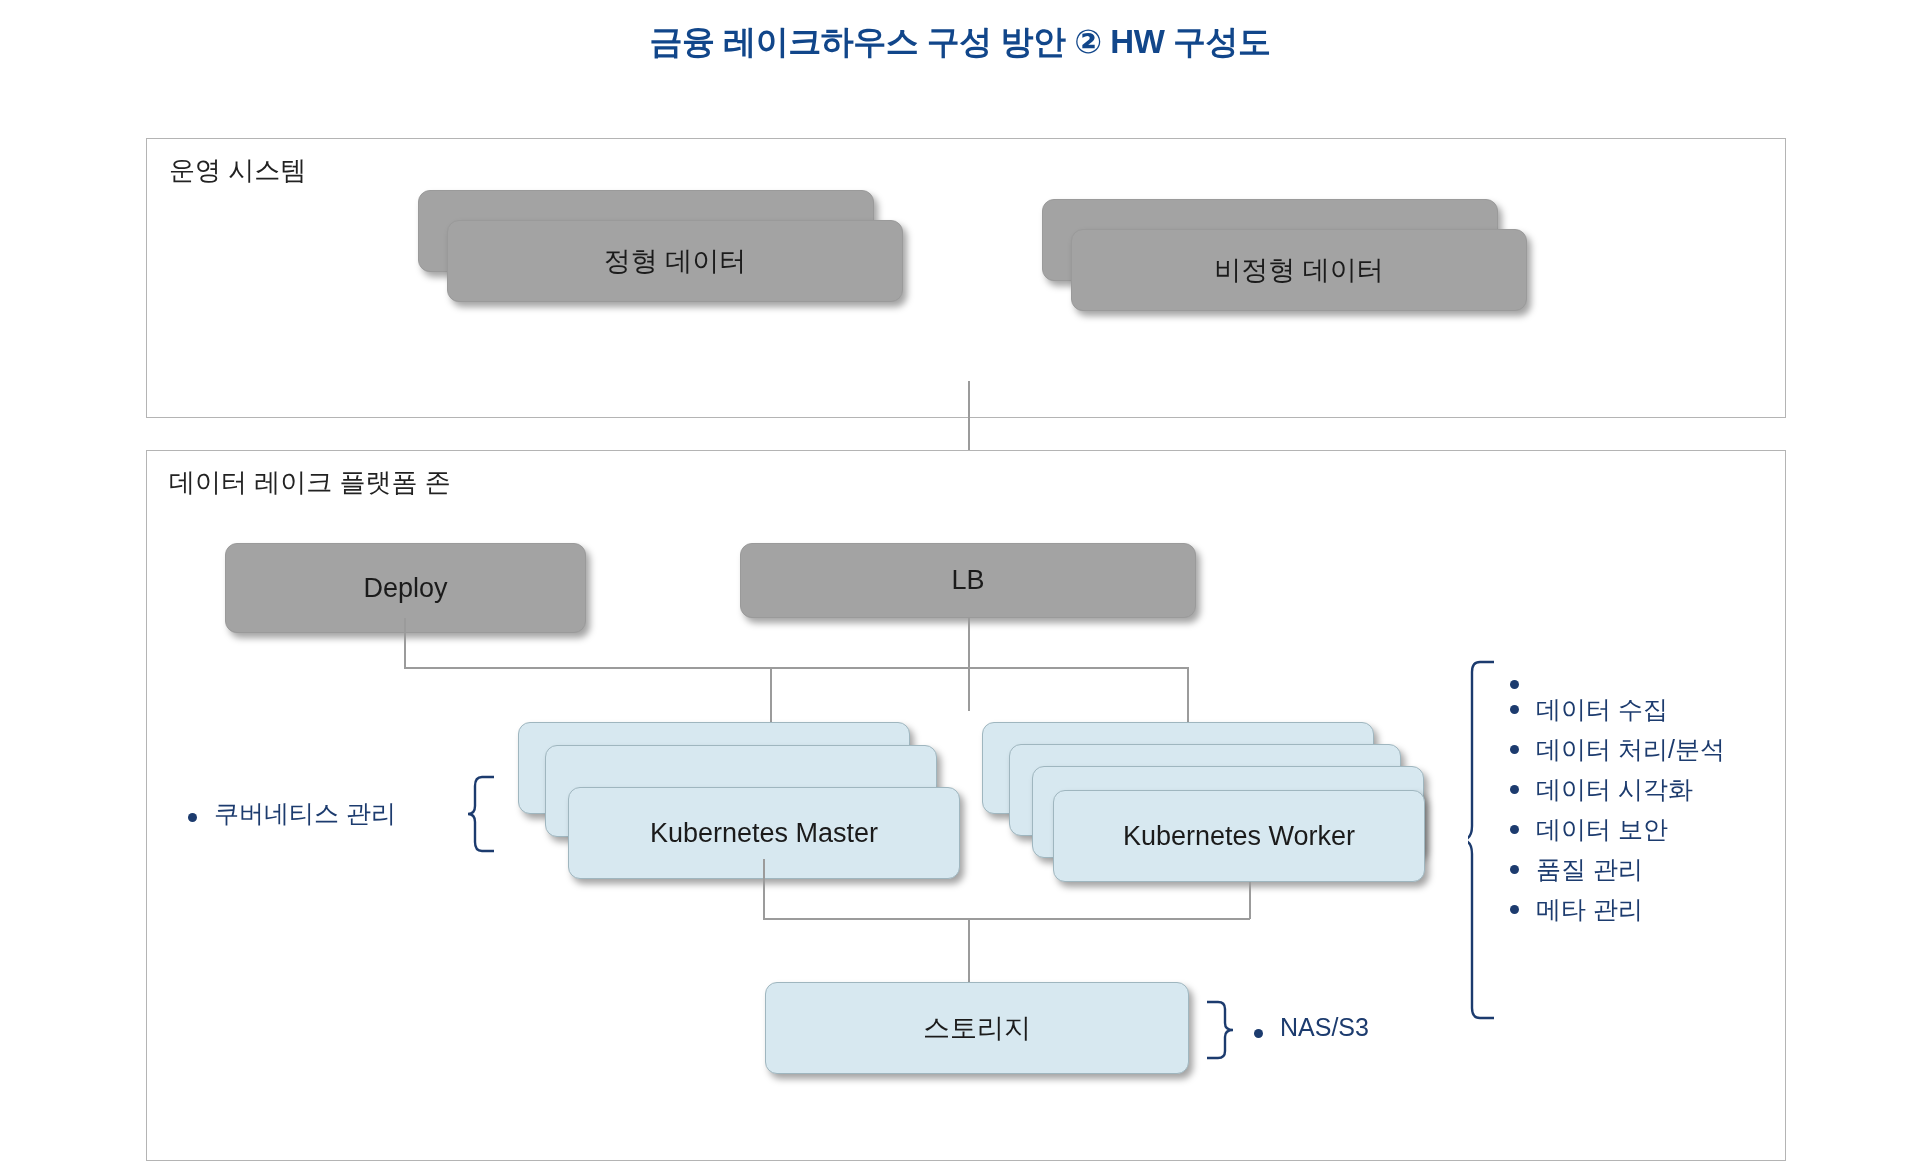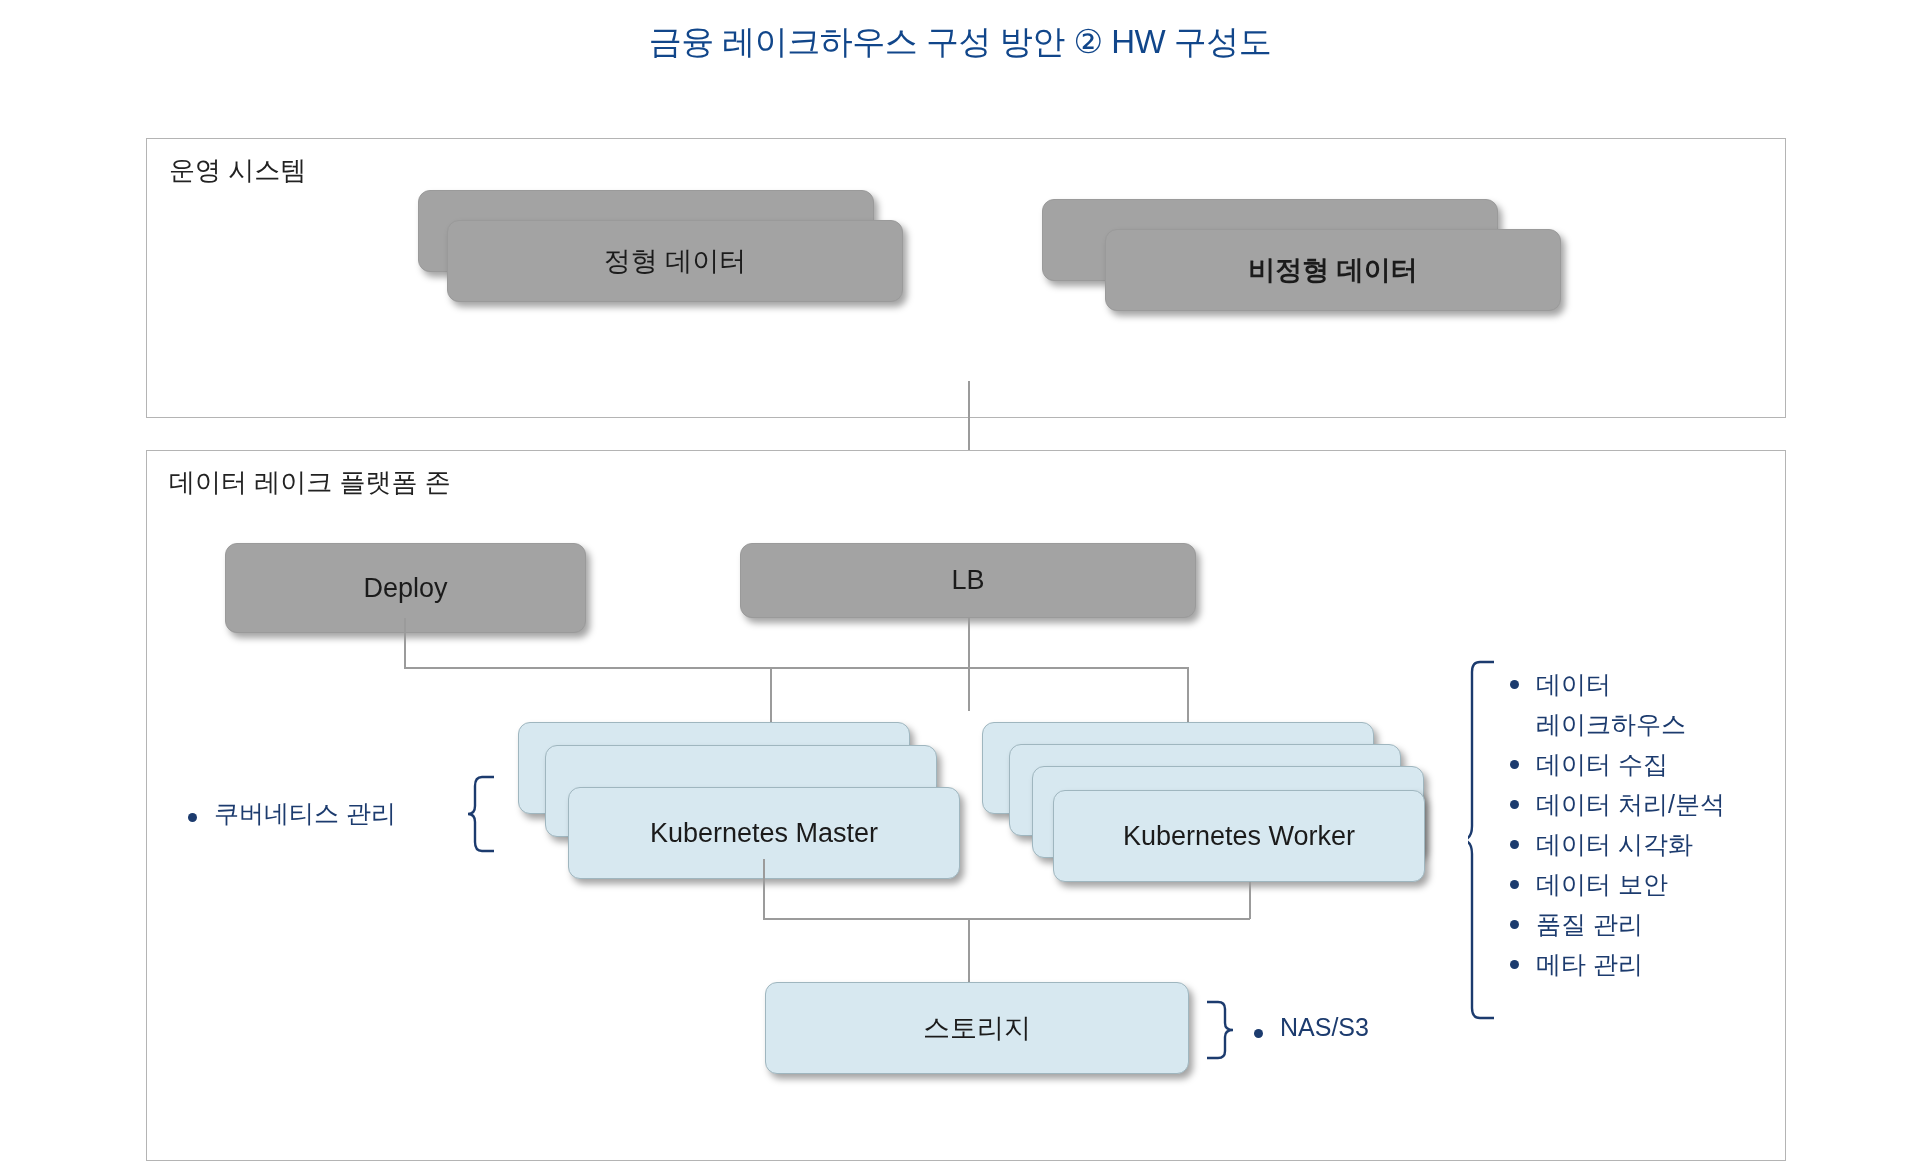--- a/index.html
+++ b/index.html
@@ -11,21 +11,21 @@
     overflow:hidden;
     -webkit-font-smoothing:antialiased;
   }
 
   
   #slide-title{
     position:absolute;
     left:0;top:20px;width:1920px;
     text-align:center;
     font-size:33px;
-    font-weight:normal;
+    font-weight:bold;
     color:#11468a;
     letter-spacing:-0.5px;
     white-space:nowrap;
   }
 
   
   .zone{
     position:absolute;
     background:#ffffff;
     border:1.5px solid #b4b4b4;
@@ -106,21 +106,21 @@
 <div id="slide-title">금융 레이크하우스 구성 방안 ② HW 구성도</div>
 
 <div class="zone" id="zone-ops">
   <div class="zone-label">운영 시스템</div>
 </div>
 
 <div class="node ghost" style="left:418px; top:190px; width:456px; height:82px;"></div>
 <div class="node" style="left:447px; top:220px; width:456px; height:82px;">정형 데이터</div>
 
 <div class="node ghost" style="left:1042px; top:199px; width:456px; height:82px;"></div>
-<div class="node" style="left:1105px; top:229px; width:456px; height:82px;font-weight:bold;">비정형 데이터</div>
+<div class="node" style="left:1071px; top:229px; width:456px; height:82px;">비정형 데이터</div>
 
 <div class="ln v" style="left:968px; top:381px; height:184px;"></div>
 
 <div class="zone" id="zone-lake">
   <div class="zone-label">데이터 레이크 플랫폼 존</div>
 </div>
 
 <div class="node" style="left:225px; top:543px; width:361px; height:90px;">Deploy</div>
 
 <div class="node" style="left:740px; top:543px; width:456px; height:75px;">LB</div>
@@ -175,22 +175,20 @@
 
 <div class="brace" style="left:1468px; top:660px; width:30px; height:360px;">
   <svg width="30" height="360" viewBox="0 0 30 360">
     <path d="M26 2 H12 Q4 2 4 12 V166 Q4 178 -4 180 Q4 182 4 194 V348 Q4 358 12 358 H26" fill="none" stroke="#1c3b6e" stroke-width="2.4"></path>
   </svg>
 </div>
 
 <div class="bullet-list" style="left:1510px; top:664px;">
   <div class="bullet-row">
     <span class="dot"></span>
-    <span class="bullet-text">데이터
-레이크하우스</span>
   </div>
   <div class="bullet-row">
     <span class="dot"></span>
     <span class="bullet-text">데이터 수집</span>
   </div>
   <div class="bullet-row">
     <span class="dot"></span>
     <span class="bullet-text">데이터 처리/분석</span>
   </div>
   <div class="bullet-row">

